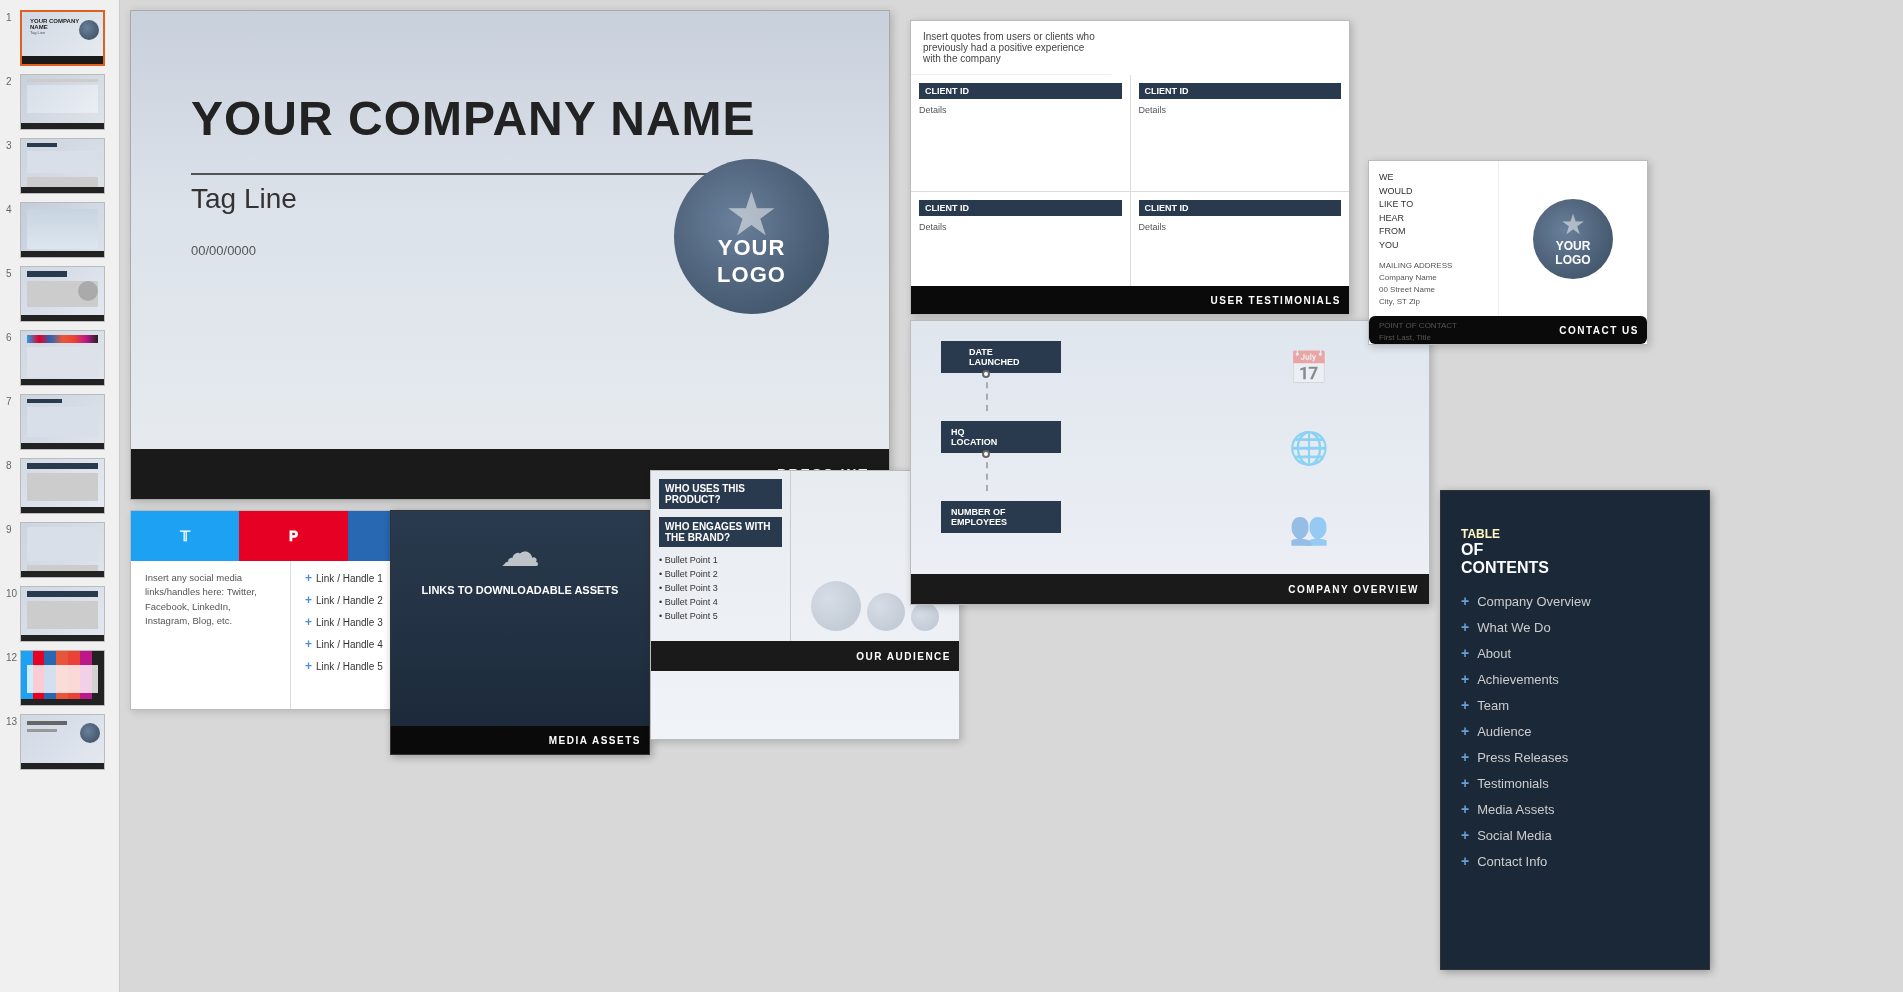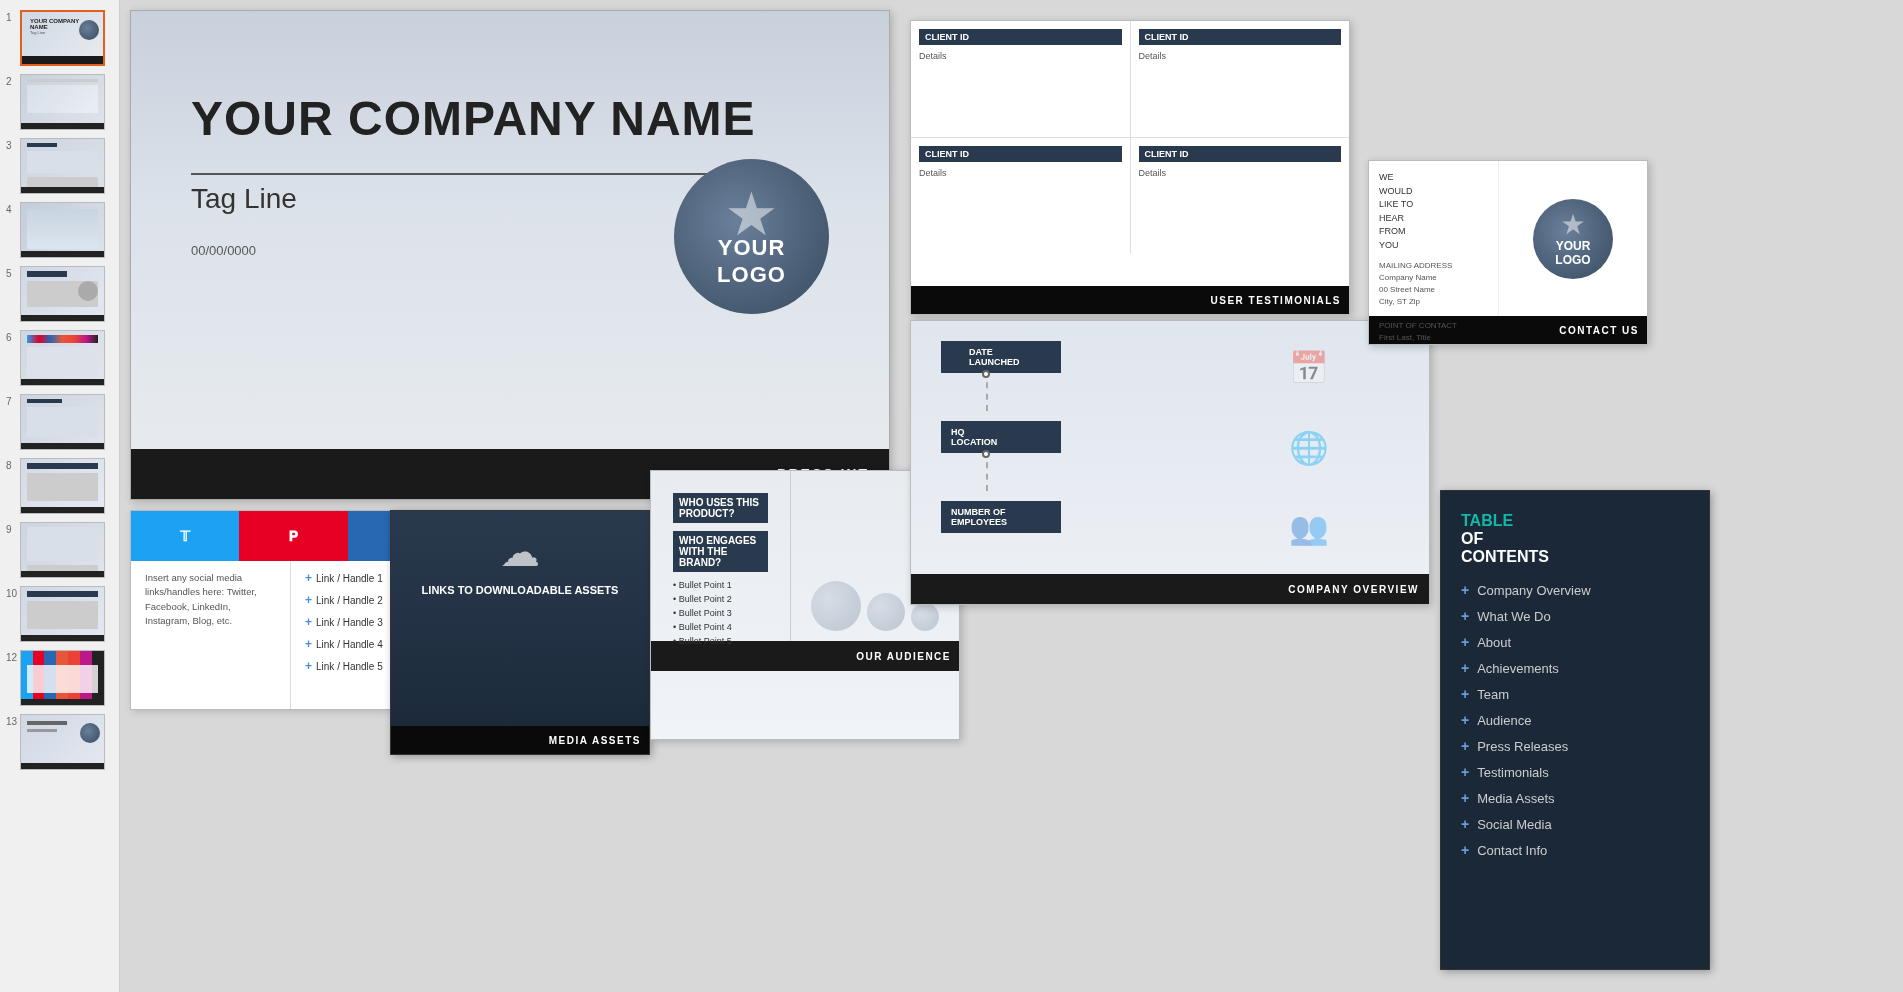--- a/index.html
+++ b/index.html
@@ -276,21 +276,21 @@
       border: 1px solid #bbb;
       box-shadow: 2px 2px 8px rgba(0,0,0,0.2);
       overflow: hidden;
     }
     .aud-top-section {
       display: flex;
       height: 170px;
     }
     .aud-left {
       width: 140px;
-      padding: 22px;
+      padding: 8px;
       border-right: 1px solid #ccc;
     }
     .aud-label-box {
       background: #2a3a4e;
       color: #fff;
       font-size: 10px;
       font-weight: bold;
       padding: 4px 6px;
       margin-bottom: 8px;
     }
@@ -499,20 +499,21 @@
       font-weight: bold;
       text-align: center;
     }
     .contact-bottom-bar {
       height: 28px;
       background: #0a0a0a;
       display: flex;
       align-items: center;
       justify-content: flex-end;
       padding-right: 8px;
+      border-radius: 6px;
     }
     .contact-bottom-label {
       color: #fff;
       font-size: 10px;
       font-weight: bold;
       letter-spacing: 1.5px;
     }
 
     
     .toc-card {
@@ -524,24 +525,25 @@
       background: #1a2838;
       border: 1px solid #333;
       box-shadow: 2px 2px 8px rgba(0,0,0,0.3);
       overflow: hidden;
       padding: 20px;
     }
     .toc-title-block {
       margin-bottom: 16px;
     }
     .toc-title-word1 {
-      color: #14b8a6;
-      font-size: 16px;
+      color: #fef9c3;
+      font-size: 12px;
       font-weight: bold;
       line-height: 1.2;
+      margin-top: 16px;
     }
     .toc-title-word2 {
       color: #fff;
       font-size: 16px;
       font-weight: bold;
     }
     .toc-title-word3 {
       color: #fff;
       font-size: 16px;
       font-weight: bold;
@@ -804,20 +806,21 @@
         <div class="aud-circle" style="width:38px;height:38px;"></div>
         <div class="aud-circle" style="width:28px;height:28px;"></div>
       </div>
     </div>
     <div class="aud-bottom-bar">
       <span class="aud-bottom-label">OUR AUDIENCE</span>
     </div>
   </div>
 
   <div class="testimonials-card">
+    <div class="test-header">Insert quotes from users or clients who previously had a positive experience with the company</div>
     <div class="test-grid">
       <div class="test-cell">
         <div class="test-client-bar">CLIENT ID</div>
         <div class="test-client-details">Details</div>
       </div>
       <div class="test-cell">
         <div class="test-client-bar">CLIENT ID</div>
         <div class="test-client-details">Details</div>
       </div>
       <div class="test-cell">

